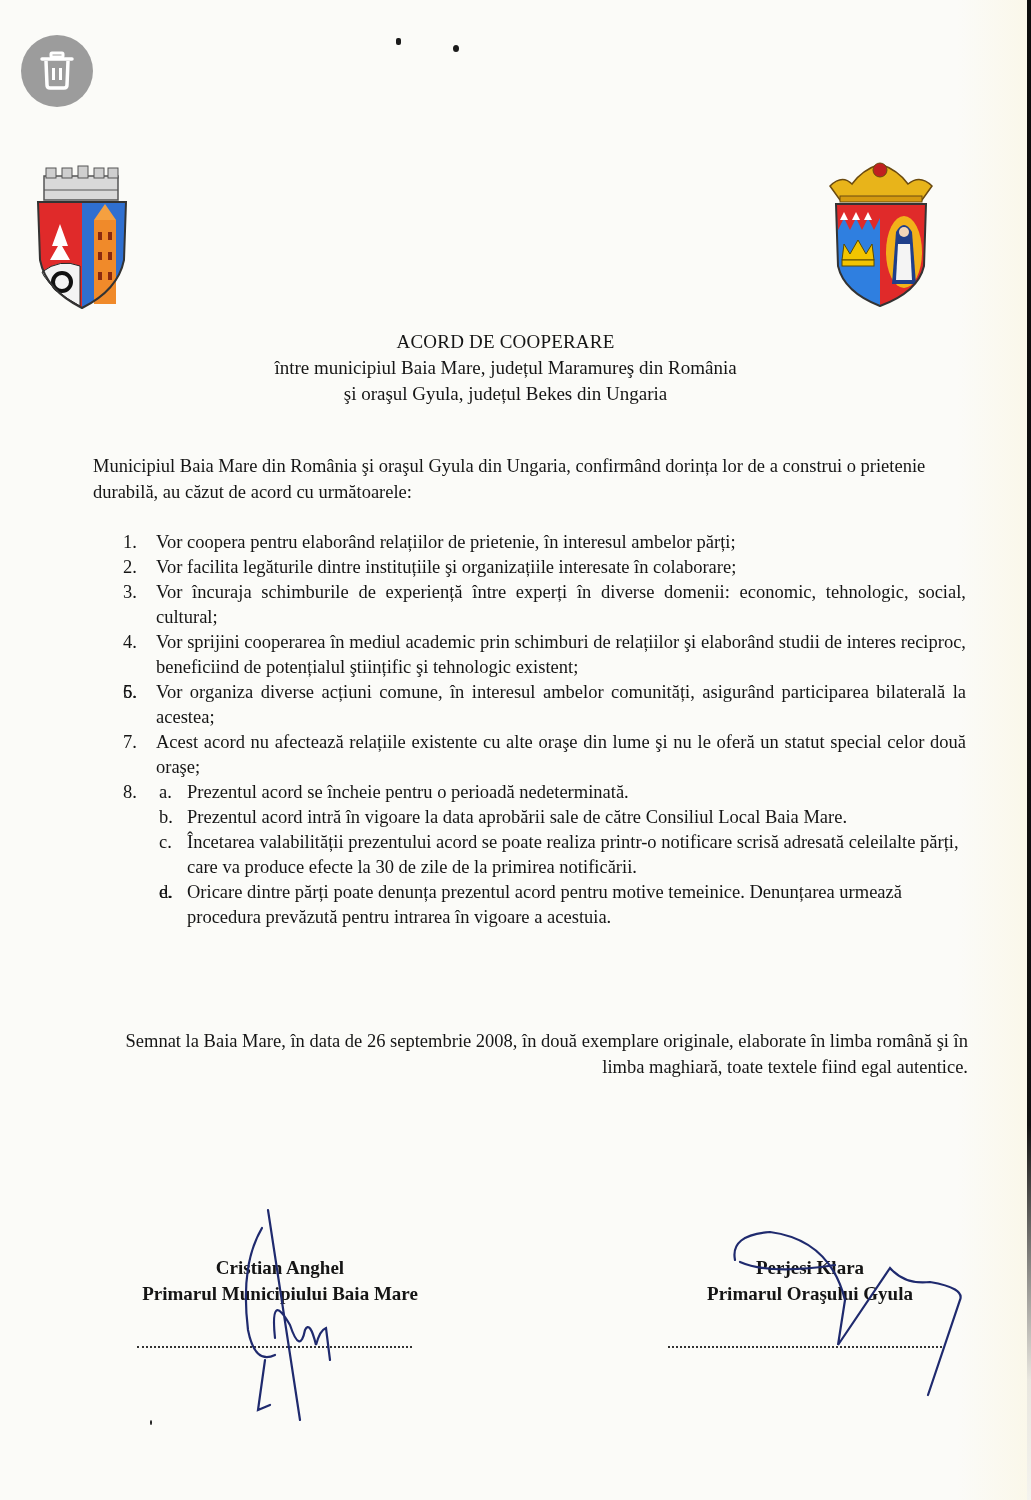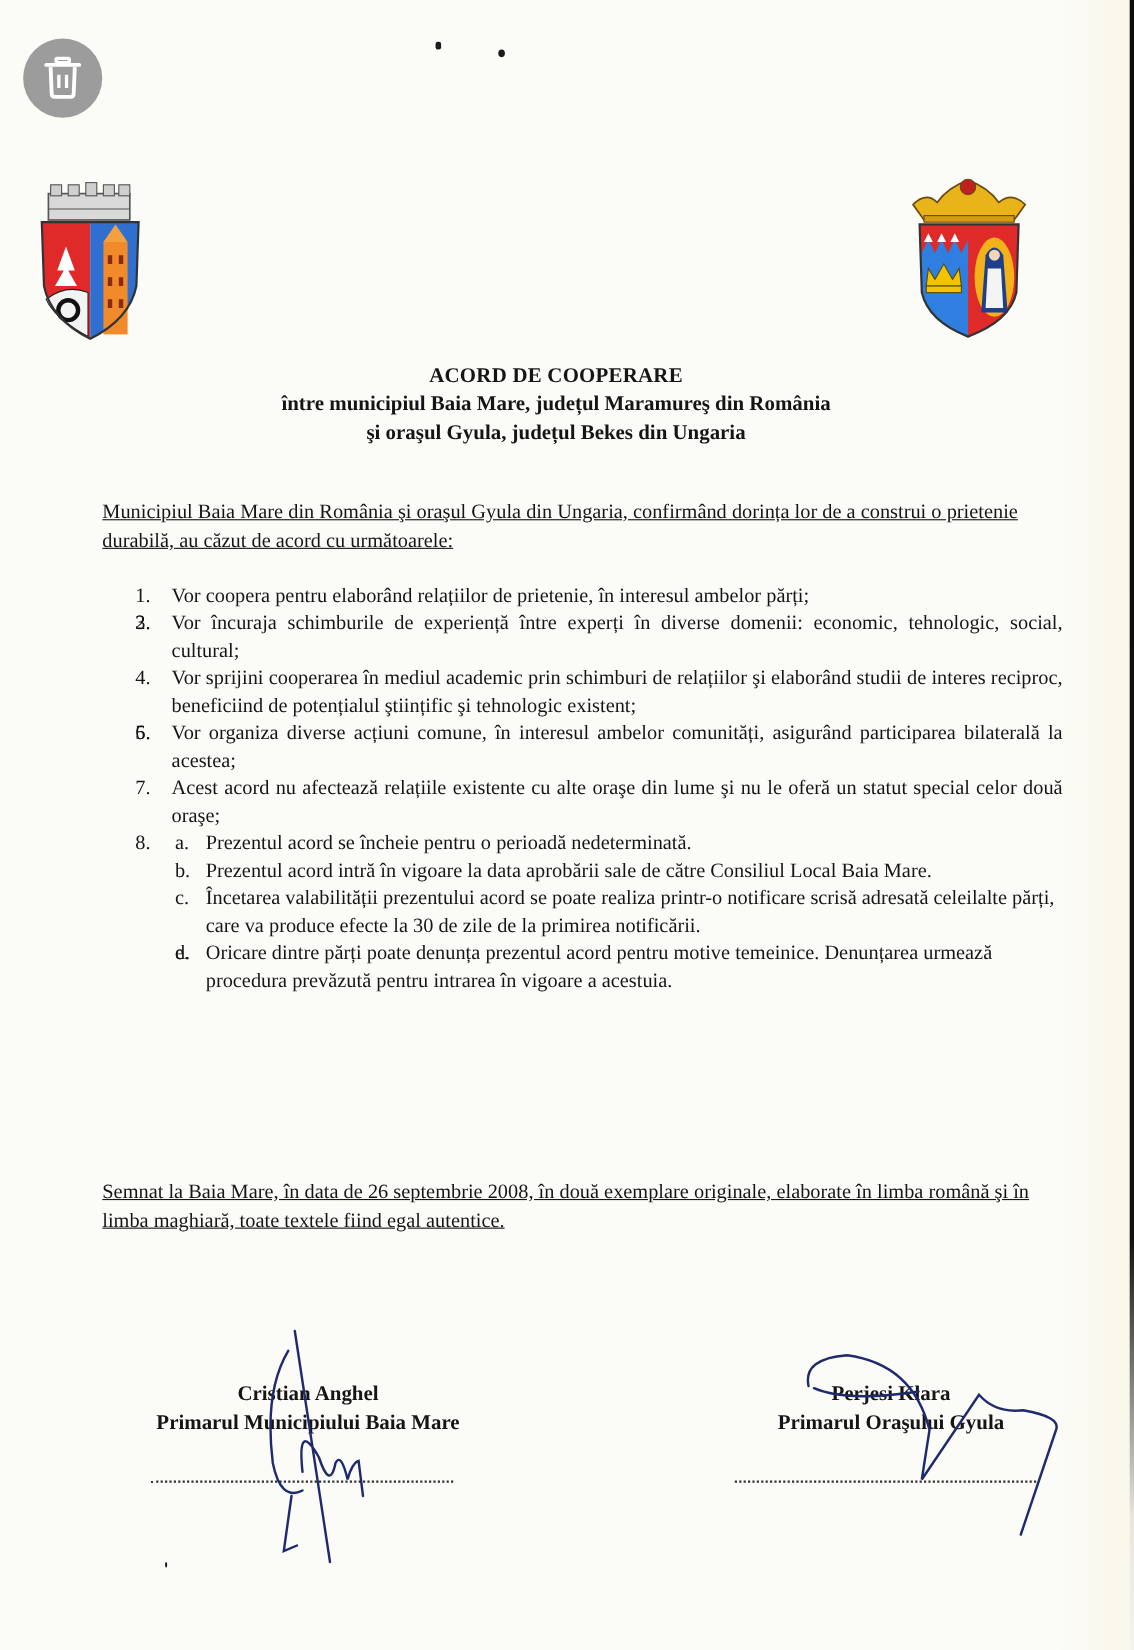--- a/index.html
+++ b/index.html
@@ -18,38 +18,38 @@
     background:linear-gradient(to right, rgba(255,255,255,0), rgba(250,246,228,0.7));
   }
   .delete-btn {
     position:absolute; left:21px; top:35px; width:72px; height:72px; border-radius:50%;
     background:#9c9c9c; display:flex; align-items:center; justify-content:center; cursor:pointer;
   }
   .speck { position:absolute; background:#1b1b1b; border-radius:50%; }
   .crest { position:absolute; }
   .title-block {
     position:absolute; left:0; width:1031px; top:329px; text-align:center;
-    font-weight:bold; font-size:19px; line-height:26px;
+    font-weight:normal; font-size:19px; line-height:26px;
   }
   .title-block .t1 { letter-spacing:0.2px; }
   .title-block div { margin-left:-20px; }
   .para {
-    position:absolute; left:93px; width:875px; font-size:18.5px; line-height:26px;text-decoration:underline;
+    position:absolute; left:93px; width:875px; font-size:18.5px; line-height:26px;
   }
   .intro { top:453px; }
   ol.items {
     position:absolute; left:123px; top:530px; width:843px; margin:0; padding:0; list-style:none;
     font-size:18.5px; line-height:25px;
   }
   ol.items li { position:relative; padding-left:33px; text-align:justify; }
   ol.items li .num { position:absolute; left:0; top:0; }
   ol.sub { list-style:none; margin:0; padding:0; }
   ol.sub li { padding-left:31px; text-align:left; }
   ol.sub li .let { position:absolute; left:3px; }
-  .closing { top:1071px; }
+  .closing { top:1028px;text-align:right; }
   .sig { position:absolute; font-weight:bold; font-size:19px; line-height:26px; text-align:center; }
   .sig-left { left:120px; top:1255px; width:320px; }
   .sig-right { left:680px; top:1255px; width:260px; }
   .dotline {
     position:absolute; height:0; border-top:2px dotted #333;
   }
   .dl-left { left:137px; top:1346px; width:275px; }
   .dl-right { left:668px; top:1346px; width:274px; }
   svg.ink { position:absolute; left:0; top:0; width:1031px; height:1500px; pointer-events:none; }
 </style>
@@ -128,21 +128,21 @@
 <div class="title-block">
   <div class="t1">ACORD DE COOPERARE</div>
   <div>între municipiul Baia Mare, județul Maramureş din România</div>
   <div>şi oraşul Gyula, județul Bekes din Ungaria</div>
 </div>
 
 <div class="para intro">Municipiul Baia Mare din România şi oraşul Gyula din Ungaria, confirmând dorința lor de a construi o prietenie durabilă, au căzut de acord cu următoarele:</div>
 
 <ol class="items">
   <li><span class="num">1.</span><span>Vor coopera pentru elaborând relațiilor de prietenie, în interesul ambelor părți;</span></li>
-  <li><span class="num">2.</span></li>
+  <li><span class="num">2.</span><span>Vor facilita legăturile dintre instituțiile şi organizațiile interesate în colaborare;</span></li>
   <li><span class="num">3.</span><span>Vor încuraja schimburile de experiență între experți în diverse domenii: economic, tehnologic, social, cultural;</span></li>
   <li><span class="num">4.</span><span>Vor sprijini cooperarea în mediul academic prin schimburi de relațiilor şi elaborând studii de interes reciproc, beneficiind de potențialul ştiințific şi tehnologic existent;</span></li>
   <li><span class="num">5.</span></li>
   <li><span class="num">6.</span><span>Vor organiza diverse acțiuni comune, în interesul ambelor comunități, asigurând participarea bilaterală la acestea;</span></li>
   <li><span class="num">7.</span><span>Acest acord nu afectează relațiile existente cu alte oraşe din lume şi nu le oferă un statut special celor două oraşe;</span></li>
   <li>
       <span class="num">8.</span>
     <ol class="sub">
       <li style="position:relative"><span class="let">a.</span><span>Prezentul acord se încheie pentru o perioadă nedeterminată.</span></li>
       <li style="position:relative"><span class="let">b.</span><span>Prezentul acord intră în vigoare la data aprobării sale de către Consiliul Local Baia Mare.</span></li>

